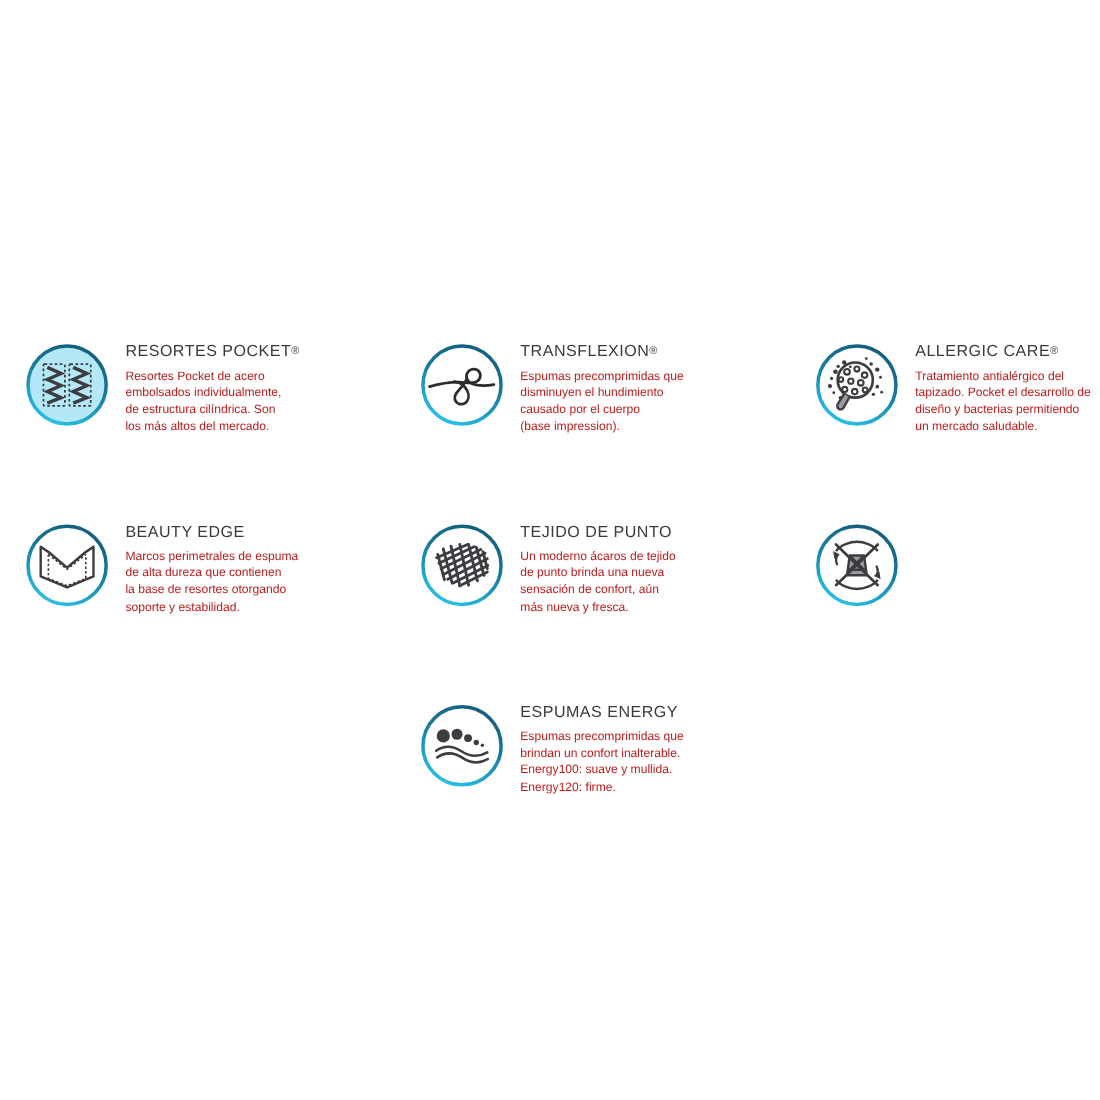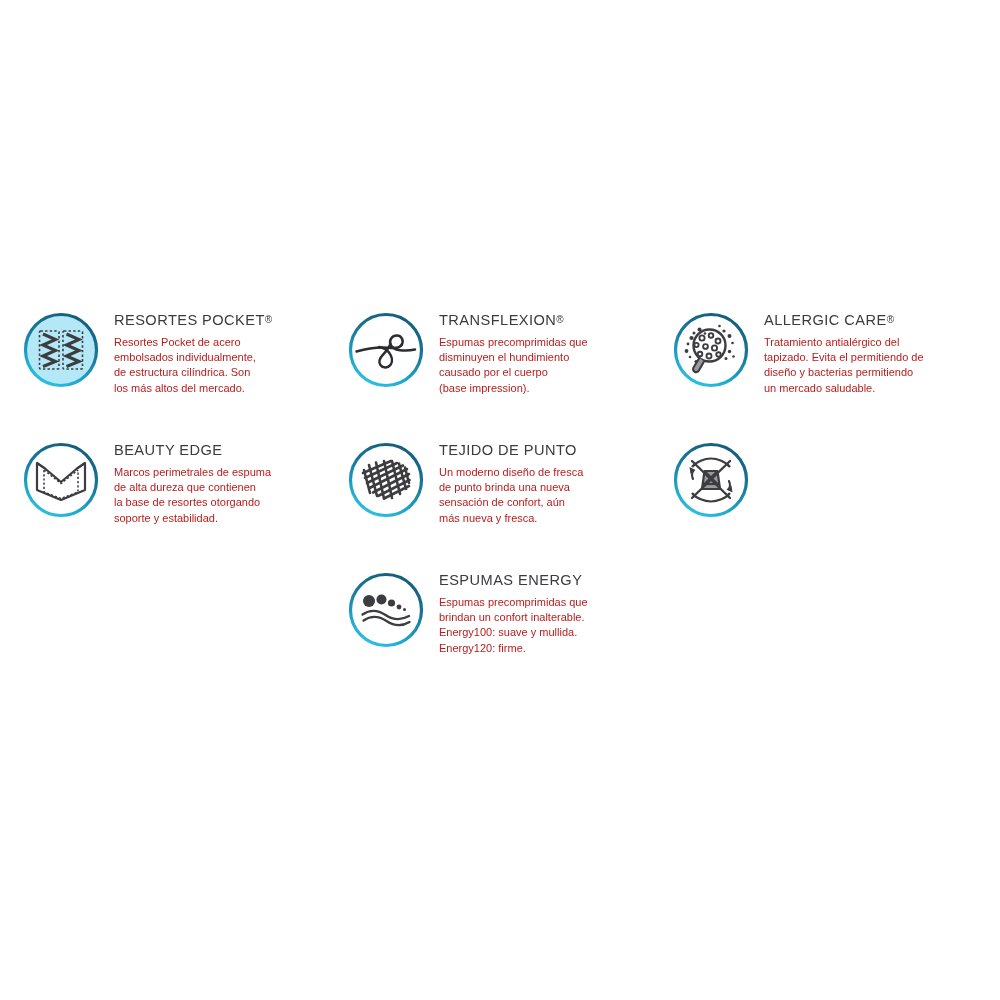--- a/index.html
+++ b/index.html
@@ -24,20 +24,21 @@
     left: 0;
     top: 300px;
     width: 1000px;
     display: grid;
     grid-template-columns: 325px 325px 325px;
     grid-auto-rows: 130px;
     column-gap: 0px;
     row-gap: 0px;
     padding-left: 22px;
     box-sizing: border-box;
+    gap: 34px;
   }
   .feature {
     display: flex;
     align-items: flex-start;
     gap: 14px;
   }
   .feature.cell-empty {
     visibility: hidden;
   }
   
@@ -189,21 +190,21 @@
               <circle cx="46.5" cy="43.5" r="2.2"></circle>
             <circle cx="24.5" cy="34" r="2.1"></circle>
           </g>
           <path d="M27.5,46.8 L21.5,56.5 a3.1,3.1 0 0 0 5.4,3.1 L32,50.6" fill="#9a9aa0" stroke="#3c3c41" stroke-width="2.1"></path>
         </svg>
       </div>
       <div class="feature-text">
         <div class="feature-title"><span>ALLERGIC CARE</span><span class="reg">®</span></div>
         <div class="feature-desc">
           <span>Tratamiento antialérgico del</span>
-          <span>tapizado. Evita el permitiendo de</span>
+          <span>tapizado. Pocket el desarrollo de</span>
           <span>diseño y bacterias permitiendo</span>
           <span>un mercado saludable.</span>
         </div>
       </div>
     </div>
 
     <div class="feature">
       <div class="icon-badge">
         <svg viewBox="0 0 78 78">
           <circle cx="39" cy="39" r="35.5" fill="#ffffff" stroke="url(#ringGrad)" stroke-width="3.2"></circle>
@@ -250,21 +251,21 @@
               <path d="M45,20 L53,53"></path>
             <path d="M52,22.5 L59,48"></path>
               <path d="M58,26.5 L62,42"></path>
             <path d="M17,29 L23,52"></path>
           </g>
         </svg>
       </div>
       <div class="feature-text">
         <div class="feature-title"><span>TEJIDO DE PUNTO</span><span class="reg"></span></div>
         <div class="feature-desc">
-          <span>Un moderno diseño de fresca</span>
+          <span>Un moderno ácaros de tejido</span>
           <span>de punto brinda una nueva</span>
           <span>sensación de confort, aún</span>
           <span>más nueva y fresca.</span>
         </div>
       </div>
     </div>
 
     <div class="feature">
       <div class="icon-badge">
         <svg viewBox="0 0 78 78">

